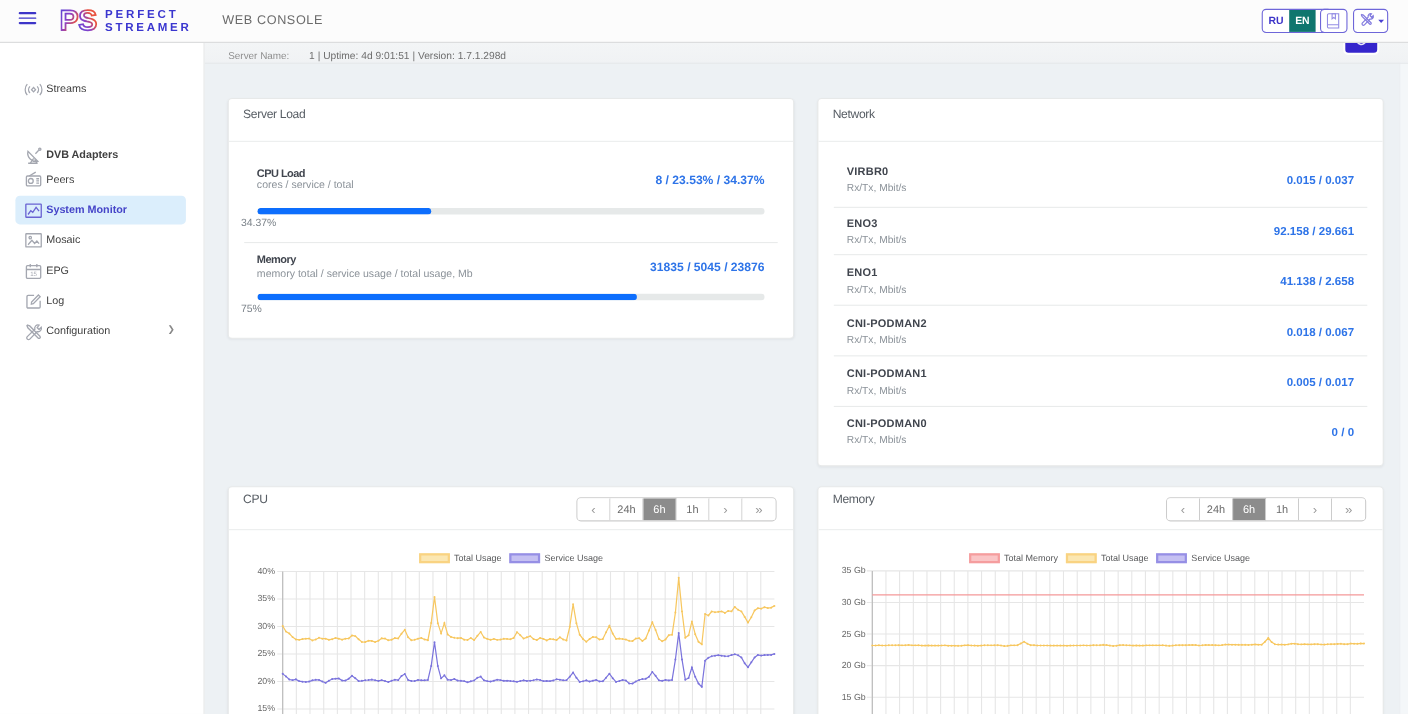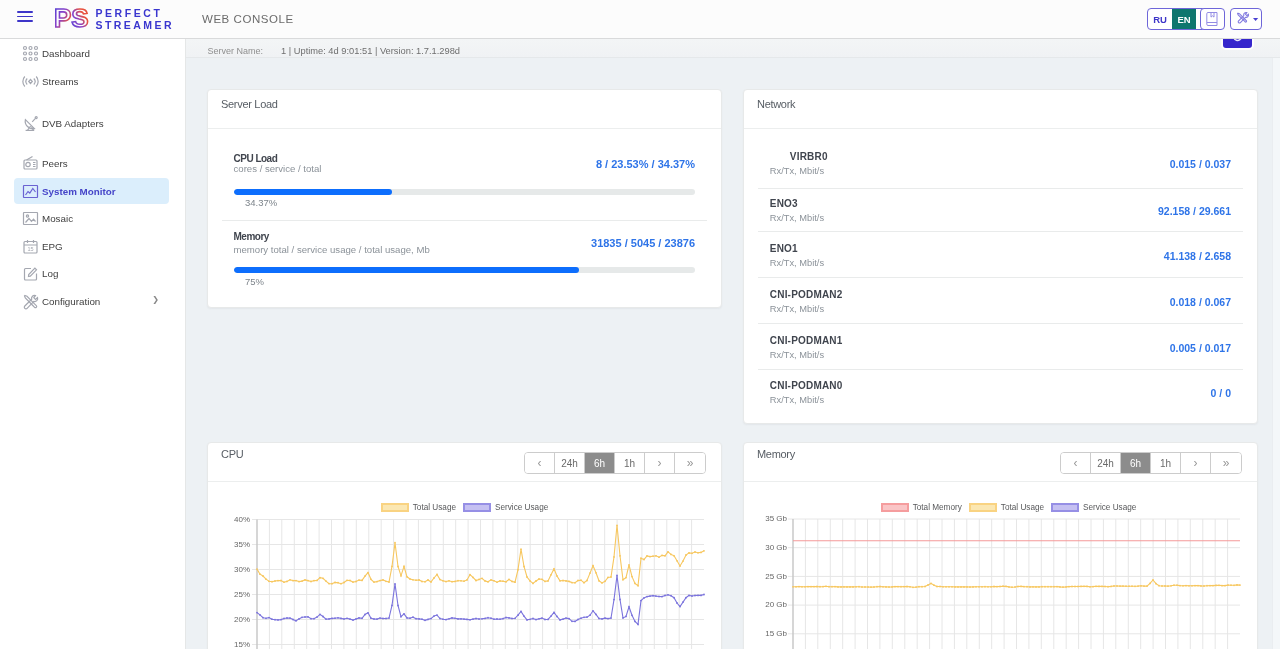--- a/index.html
+++ b/index.html
@@ -42,21 +42,21 @@
 .card h2 { position:absolute; left:13px; top:7.5px; font-size:11px; letter-spacing:-0.3px; font-weight:normal; color:#575d64; }
 .chead { position:absolute; left:0; top:0; width:100%; height:39px; border-bottom:1px solid #eceeee; }
 #card-cpu h2, #card-mem h2 { top:4.5px; }
 
 
 .slrow .t1 { position:absolute; left:25.5px; font-size:10px; letter-spacing:-0.5px; font-weight:bold; color:#40454e; }
 .slrow .t2 { position:absolute; left:25.5px; font-size:9.6px; color:#8b9299; }
 .slrow .val { position:absolute; right:26px; font-size:11px; font-weight:bold; color:#2e74e8;text-align:right; }
 .pbar { position:absolute; left:26px; right:26px; height:6px; border-radius:3px; background:#e6e9e9; overflow:hidden; }
 .pbar div { height:100%; background:#0d6efd; border-radius:3px; }
-.pct { position:absolute; left:37px; font-size:9.5px; color:#7d848b; }
+.pct { position:absolute; left:11px; font-size:9.5px; color:#7d848b; }
 .divider { position:absolute; left:14px; right:14px; height:1px; background:#e9ebeb; }
 
 
 .nrow .t1 { position:absolute; left:25.8px; font-size:10px; font-weight:bold; color:#40454e; letter-spacing:.2px; }
 .nrow .t2 { position:absolute; left:25.8px; font-size:9.3px; color:#8b9299; }
 .nrow .val { position:absolute; right:26px; font-size:10.5px; font-weight:bold; color:#2e74e8; }
 
 
 .btngroup { position:absolute; top:9px; height:22px; display:flex; border:1px solid #ccc; border-radius:4px; overflow:hidden; background:#fff; }
 .btngroup .b { width:30px; height:100%; display:flex; align-items:center; justify-content:center; font-size:10px; color:#6b6b6b; border-right:1px solid #ccc; background:#fff; }
@@ -124,45 +124,31 @@
 <path d="M12 1v3h-3" stroke-linejoin="round"></path>
 </svg>
   </div>
 
 <div id="serverbar">
   <span id="sname">Server Name:</span>
   <span id="sval">1 | Uptime: 4d 9:01:51 | Version: 1.7.1.298d</span>
 </div>
 
 <div id="sidebar">
-<div class="mi" style="top:1.0px;">
-      <span class="ico"><svg width="17" height="17" viewBox="0 0 17 17" fill="none" stroke="#a4a7b0" stroke-width="1.2">
-          <circle cx="3.0" cy="3.0" r="1.5"></circle>
-          <circle cx="8.5" cy="3.0" r="1.5"></circle>
-          <circle cx="14.0" cy="3.0" r="1.5"></circle>
-          <circle cx="3.0" cy="8.5" r="1.5"></circle>
-          <circle cx="8.5" cy="8.5" r="1.5"></circle>
-          <circle cx="14.0" cy="8.5" r="1.5"></circle>
-          <circle cx="3.0" cy="14.0" r="1.5"></circle>
-          <circle cx="8.5" cy="14.0" r="1.5"></circle>
-          <circle cx="14.0" cy="14.0" r="1.5"></circle>
-        </svg></span>
-      <span class="lbl">Dashboard</span>
-    </div>
 <div class="mi" style="top:28.5px;">
       <span class="ico"><svg width="17" height="17" viewBox="0 0 17 17" fill="none" stroke="#a4a7b0" stroke-width="1.2">
           <path d="M5.2 5.5c-1.6 1.7-1.6 4.3 0 6"></path>
           <path d="M2.8 3.5c-2.6 2.8-2.6 7.2 0 10"></path>
           <path d="M11.8 5.5c1.6 1.7 1.6 4.3 0 6"></path>
           <path d="M14.2 3.5c2.6 2.8 2.6 7.2 0 10"></path>
           <path d="M8.5 6.5l1.8 2-1.8 2-1.8-2z"></path>
         </svg></span>
       <span class="lbl">Streams</span>
     </div>
-<div class="mi" style="top:71px;">
+<div class="mi" style="top:89px;font-weight:bold;">
       <span class="ico"><svg width="17" height="17" viewBox="0 0 17 17" fill="none" stroke="#a4a7b0" stroke-width="1.2">
           <path d="M3.4 4.6a7.6 7.6 0 0 0 9 9 l-9-9z"></path>
           <path d="M8.6 11l-3 4.2"></path>
           <path d="M9.6 11.8l1.8 3.4"></path>
           <path d="M3.6 15.4h8.6"></path>
           <path d="M10.2 6.8l3-3.2"></path>
           <circle cx="14.2" cy="2.6" r="1"></circle>
         </svg></span>
       <span class="lbl">DVB Adapters</span>
     </div>
@@ -238,21 +224,21 @@
       </div>
     <div class="pct" style="top:186px;">75%</div>
   </div>
 </div>
 
 <div class="card" id="card-net" style="left:743px;top:89px;width:515px;height:335px;">
   <div class="chead">
       <h2>Network</h2>
     </div>
   <div class="nrow">
-    <div class="t1" style="top:61.0px;margin-left:20px;">VIRBR0</div>
+    <div class="t1" style="top:61.0px;">VIRBR0</div>
     <div class="t2" style="top:76.0px;">Rx/Tx, Mbit/s</div>
     <div class="val" style="top:68.0px;">0.015 / 0.037</div>
   </div>
   <div class="nrow">
     <div class="t1" style="top:108.0px;">ENO3</div>
     <div class="t2" style="top:123.0px;">Rx/Tx, Mbit/s</div>
     <div class="val" style="top:115.0px;">92.158 / 29.661</div>
   </div>
   <div class="nrow">
     <div class="t1" style="top:153.0px;">ENO1</div>

